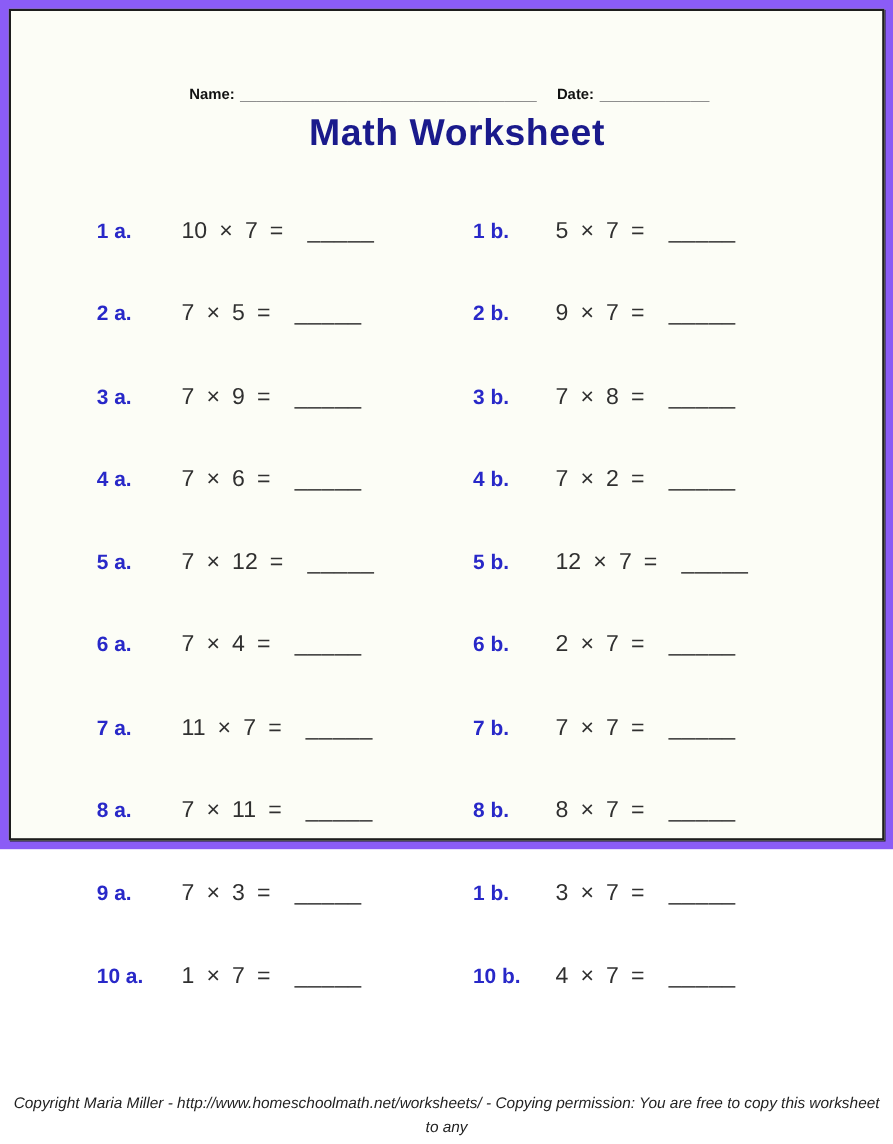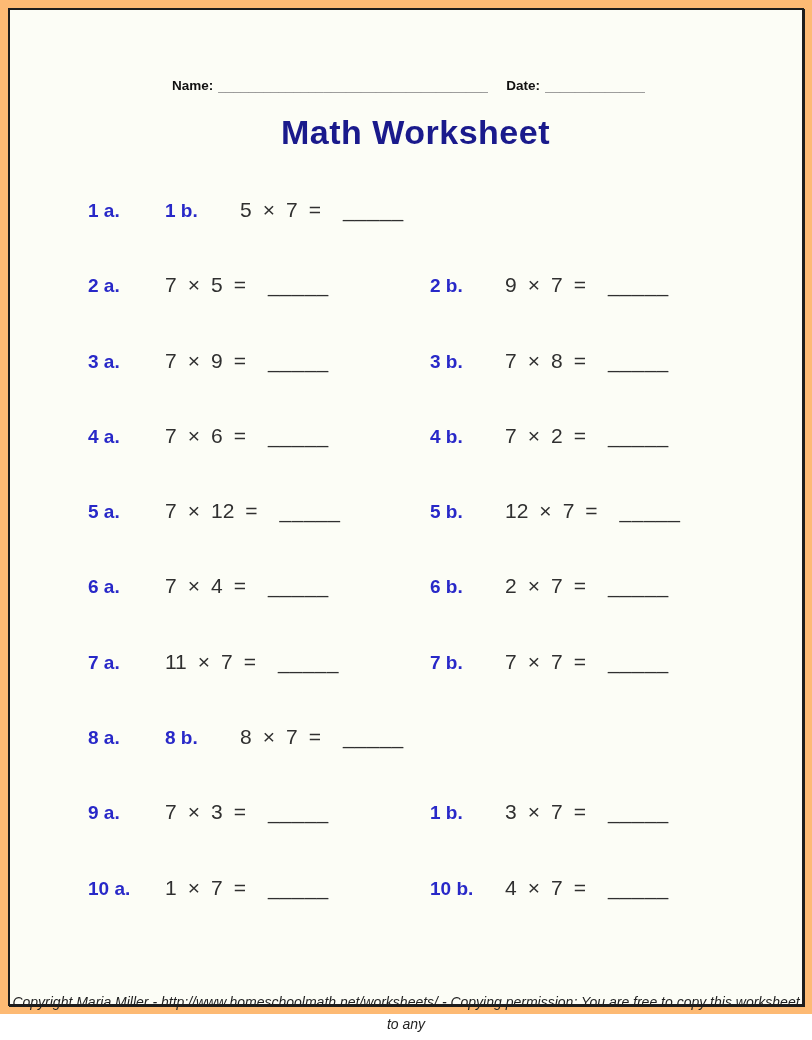--- a/index.html
+++ b/index.html
@@ -1,21 +1,21 @@
 <!DOCTYPE html>
 <html><head>
 <meta charset="utf-8">
 <style>
   * { margin:0; padding:0; box-sizing:border-box; }
   html,body { width:812px; height:1040px; }
   body { font-family:"Liberation Sans", sans-serif; }
 
   .canvas {
-    width:812px; height:1014px;
-    background:#fdba74;
+    width:812px; height:772px;
+    background:#8b5cf6;
     padding:8px;
   }
   .page {
     position:relative;
     width:100%; height:100%;
     background:#fcfdf6;
     border:2px solid #1d1d1d;
     box-shadow:1px 1px 0 #1d1d1d;
   }
 
@@ -30,21 +30,21 @@
     display:inline-block; overflow:hidden;
     color:#8a8a8a; font-weight:normal;
     white-space:nowrap;
   }
   .uline.name { width:270px; margin-left:5px; }
   .uline.date { width:100px; margin-left:5px; }
   .datelab { margin-left:18px;margin-top:36px; }
 
   
   .title {
-    position:absolute; top:103px; left:0; right:0;
+    position:absolute; top:92px; left:0; right:0;
     text-align:center;
     font-size:34px; font-weight:bold;
     color:#1a1a8c;
     letter-spacing:0.5px;
     padding-left:19px;
   }
 
   
   .row {
     position:absolute; left:0; right:0;
@@ -82,20 +82,21 @@
       <span>Name:</span>
       <span class="uline name">________________________________________</span>
       <span class="datelab">Date:</span>
       <span class="uline date">________________</span>
     </div>
 
     <div class="title">Math Worksheet</div>
 
     <div class="row" style="top:188px">
       <span class="plabel la">1 a.</span>
+      <span class="expr ea"><span>10</span><span class="op">×</span><span>7</span><span class="op">=</span><span class="blank">_____</span></span>
       <span class="plabel lb">1 b.</span>
       <span class="expr eb"><span>5</span><span class="op">×</span><span>7</span><span class="op">=</span><span class="blank">_____</span></span>
     </div>
 
     <div class="row" style="top:263px">
       <span class="plabel la">2 a.</span>
       <span class="expr ea"><span>7</span><span class="op">×</span><span>5</span><span class="op">=</span><span class="blank">_____</span></span>
       <span class="plabel lb">2 b.</span>
       <span class="expr eb"><span>9</span><span class="op">×</span><span>7</span><span class="op">=</span><span class="blank">_____</span></span>
     </div>
@@ -130,20 +131,21 @@
 
     <div class="row" style="top:640px">
       <span class="plabel la">7 a.</span>
       <span class="expr ea"><span>11</span><span class="op">×</span><span>7</span><span class="op">=</span><span class="blank">_____</span></span>
       <span class="plabel lb">7 b.</span>
       <span class="expr eb"><span>7</span><span class="op">×</span><span>7</span><span class="op">=</span><span class="blank">_____</span></span>
     </div>
 
     <div class="row" style="top:715px">
       <span class="plabel la">8 a.</span>
+      <span class="expr ea"><span>7</span><span class="op">×</span><span>11</span><span class="op">=</span><span class="blank">_____</span></span>
       <span class="plabel lb">8 b.</span>
       <span class="expr eb"><span>8</span><span class="op">×</span><span>7</span><span class="op">=</span><span class="blank">_____</span></span>
     </div>
 
     <div class="row" style="top:790px">
       <span class="plabel la">9 a.</span>
       <span class="expr ea"><span>7</span><span class="op">×</span><span>3</span><span class="op">=</span><span class="blank">_____</span></span>
       <span class="plabel lb">1 b.</span>
       <span class="expr eb"><span>3</span><span class="op">×</span><span>7</span><span class="op">=</span><span class="blank">_____</span></span>
     </div>

